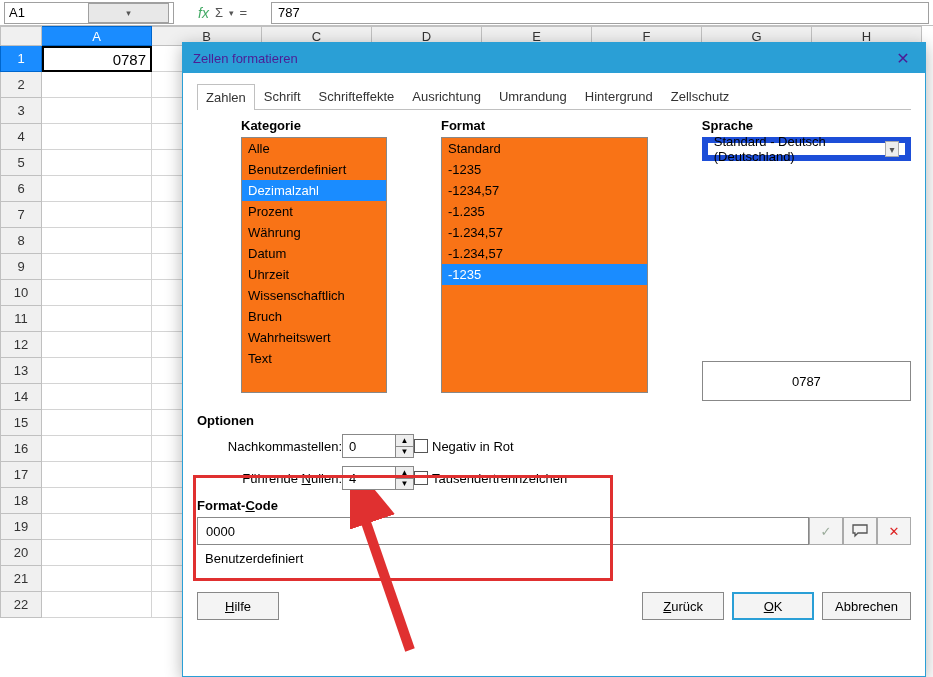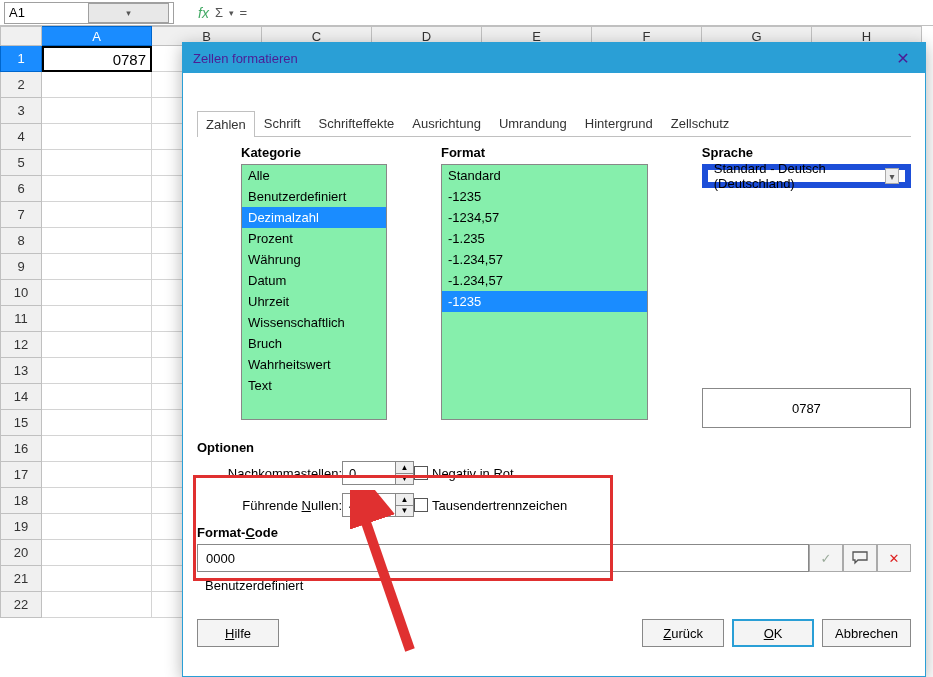--- a/index.html
+++ b/index.html
@@ -27,29 +27,29 @@
 .cell.active { border: 2px solid #000; }
 
 
 .dialog { position: absolute; left: 182px; top: 42px; width: 744px; height: 635px; background: #fff; border: 1px solid #2a9fd6; box-shadow: 0 4px 16px rgba(0,0,0,0.3); }
 .titlebar { height: 30px; background: #2a9fd6; display: flex; align-items: center; padding: 0 10px; color: #4c1d95; }
 .titlebar span { flex: 1; }
 .close-x { width: 24px; height: 24px; display: flex; align-items: center; justify-content: center; cursor: pointer; font-size: 16px; }
 .dialog-body { padding: 10px 14px; }
 
 
-.tabs { display: flex; border-bottom: 1px solid #c0c0c0; margin-bottom: 8px; margin-top: 27px; }
+.tabs { display: flex; border-bottom: 1px solid #c0c0c0; margin-bottom: 8px; }
 .tab { padding: 5px 8px; border: 1px solid transparent; border-bottom: none; cursor: pointer; color: #333; position: relative; }
 .tab.active { border-color: #c0c0c0; background: #fff; top: 1px; }
 
 
 .cols { display: flex; gap: 10px; margin-bottom: 12px; }
 .col-box { display: flex; flex-direction: column; margin-left: 44px; }
 .col-label { font-weight: bold; margin-bottom: 4px; }
-.listbox { border: 1px solid #888; background: #86efac; height: 256px; overflow: auto; }
+.listbox { border: 1px solid #888; background: #f97316; height: 256px; overflow: auto; }
 .listbox .item { padding: 3px 6px; cursor: pointer; }
 .listbox .item.selected { background: #1a8cff; color: #fff; }
 .lang-select { height: 24px; border: 6px solid #1d4ed8; display: flex; align-items: center; padding: 0 6px; }
 .lang-select .arrow { margin-left: auto; font-size: 10px; color: #555; border:1px solid #aaa; width:16px; height:16px; display:flex; align-items:center; justify-content:center; background:#eee;}
 .preview { margin-top: 200px; height: 40px; border: 1px solid #888; display: flex; align-items: center; justify-content: center; }
 
 
 .opts-label { font-weight: bold; margin-bottom: 6px; }
 .opt-row { display: flex; align-items: center; margin-bottom: 8px; }
 .opt-row .lbl { width: 145px; text-align: right; }
@@ -84,20 +84,23 @@
 <div class="formula-bar">
   <div class="name-box">
     <span>A1</span>
     <span class="dropdown-btn">▾</span>
   </div>
   <div class="fx-area">
     <span class="fx-icon">fx</span>
     <span>Σ</span>
     <span style="font-size:9px;">▾</span>
     <span>=</span>
+  </div>
+  <div class="formula-input">
+    <span>787</span>
   </div>
 </div>
 
 <div class="sheet">
   <div class="col-headers">
     <div class="corner"></div>
     <div class="col-h sel">A</div>
     <div class="col-h">B</div>
     <div class="col-h">C</div>
     <div class="col-h">D</div>

